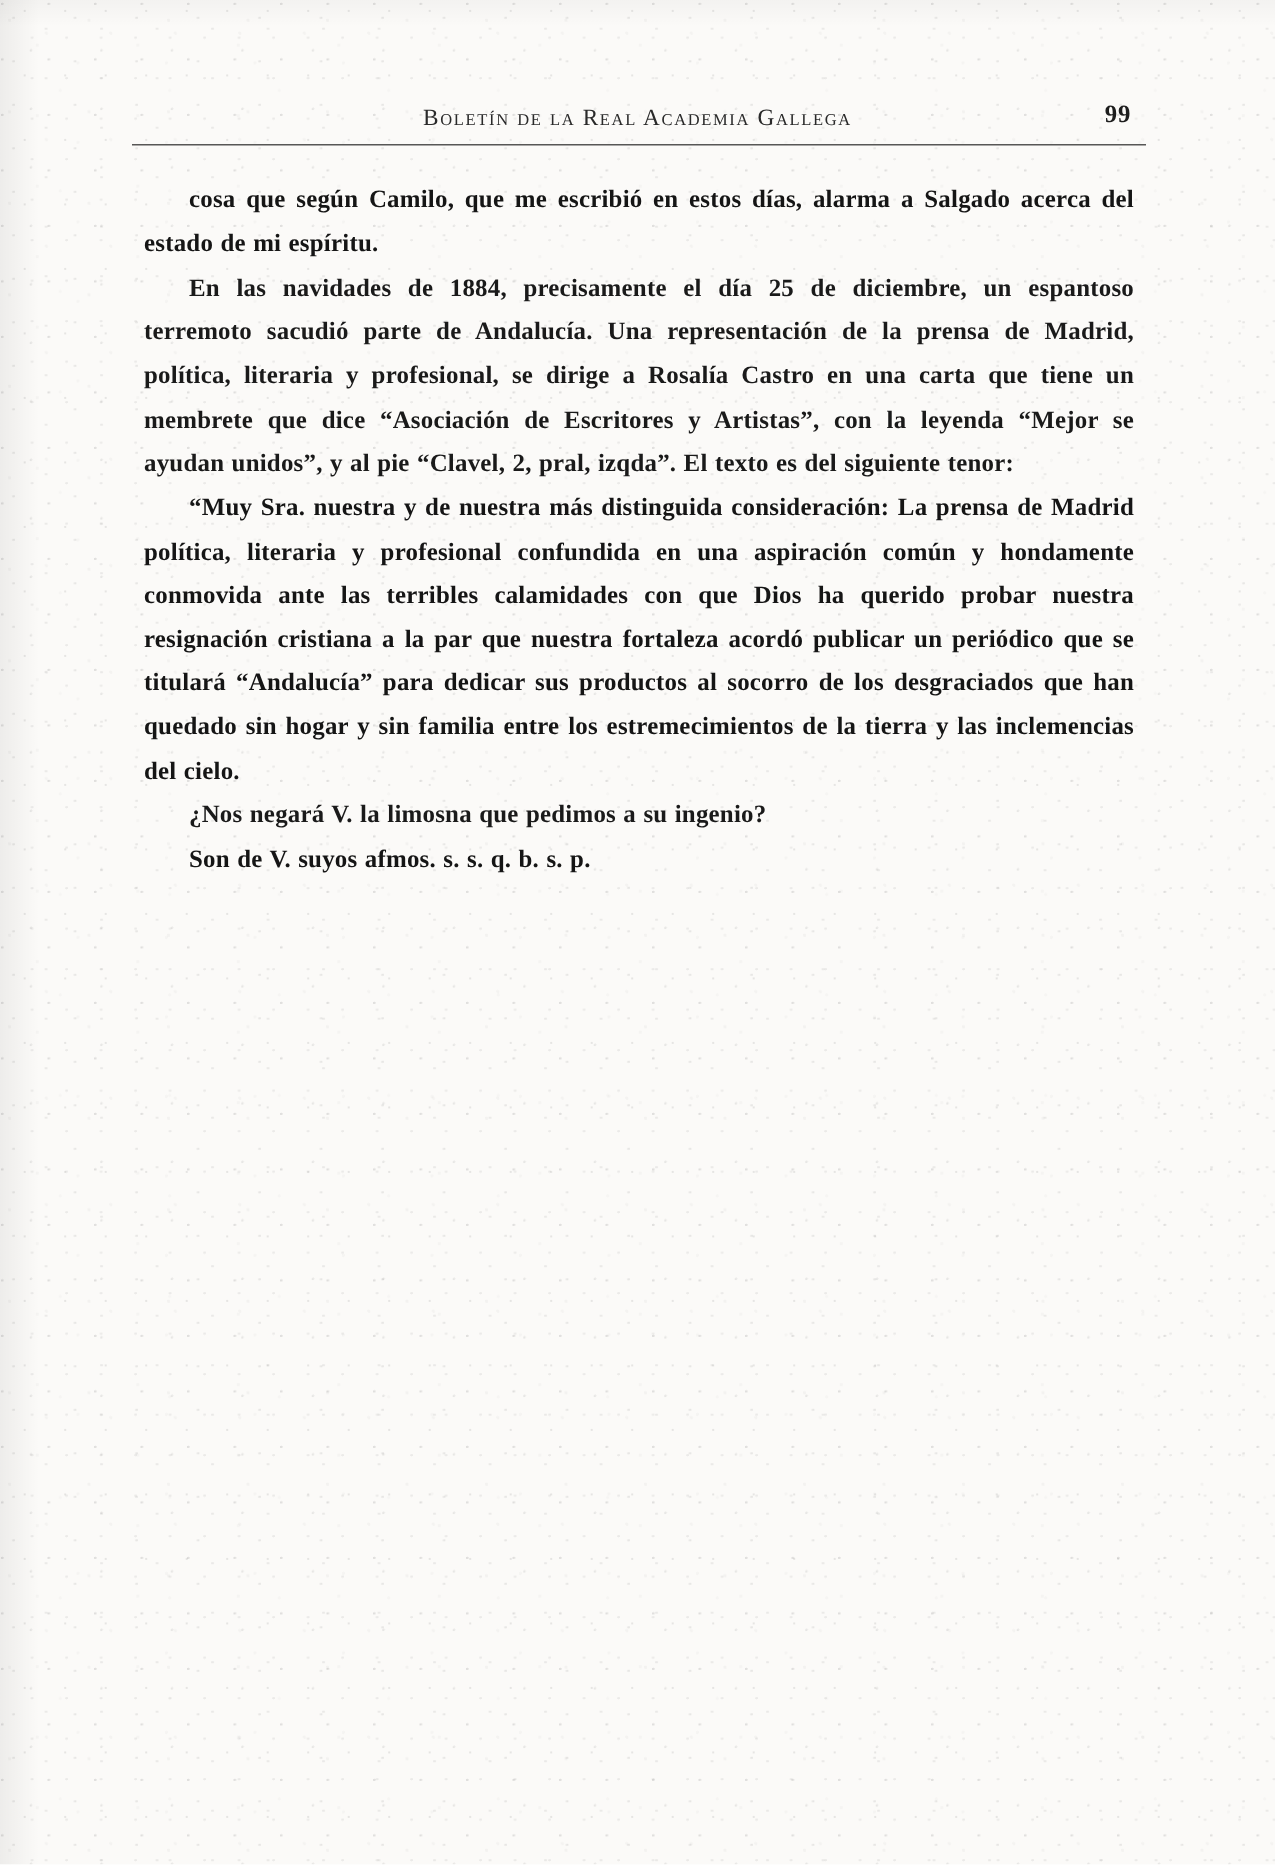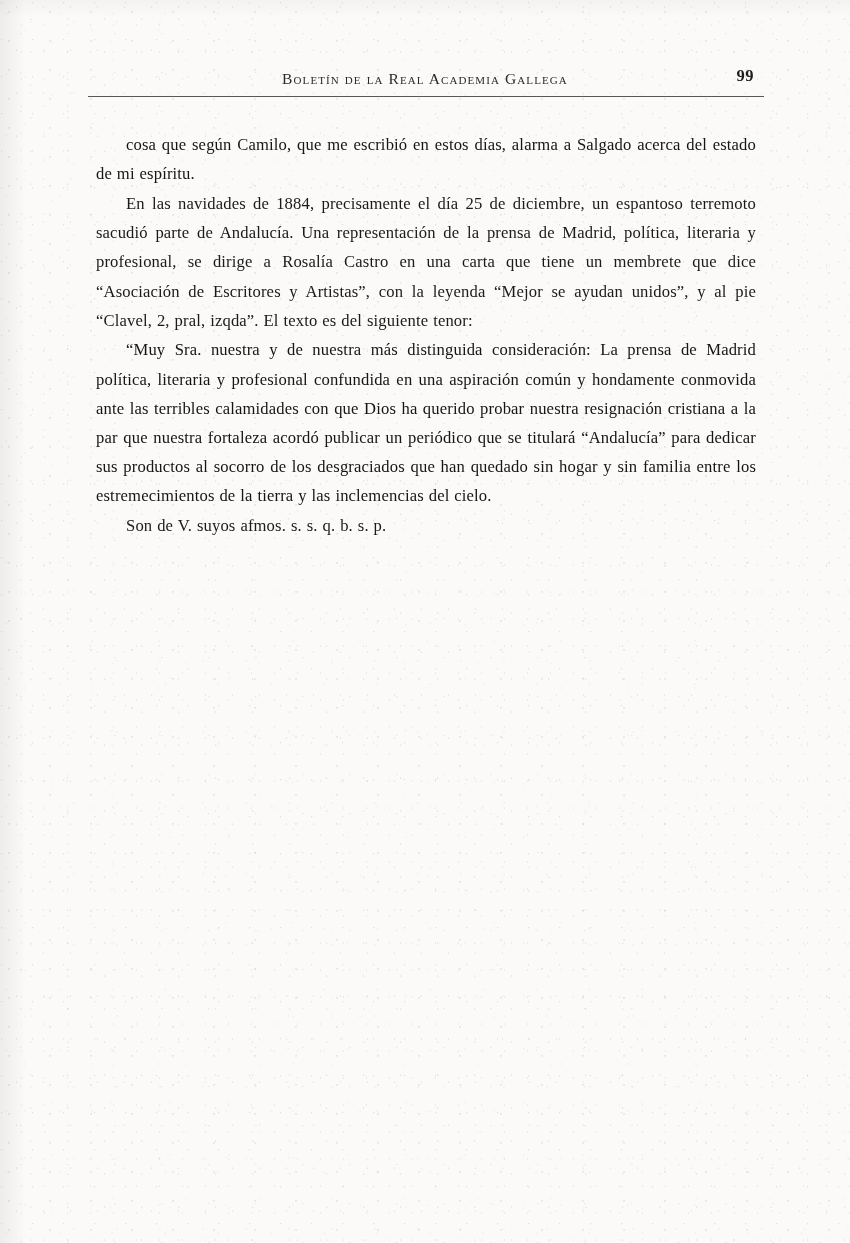--- a/index.html
+++ b/index.html
@@ -75,29 +75,30 @@
   }
 
   
   .body-col {
     position: absolute;
     left: 96px;
     top: 118px;
     width: 660px;
   }
   p.para {
-    margin: 12px 0 0.0px 0;
+    margin: 0 0 0.0px 0;
     text-align: justify;
     text-align-last: left;
     font-size: 16.6px;
     line-height: 29.2px;
     text-indent: 30px;
     color: #161616;
     letter-spacing: 0.15px;
     word-spacing: 0.6px;
+    font-weight: bold;
     -webkit-font-smoothing: none;
   }
   p.para.quote {
     text-indent: 30px;
   }
   p.para + p.para { margin-top: 0.5px; }
 
   
   .body-col p.para:nth-child(odd) { color: #151515; }
   .body-col p.para:nth-child(even) { color: #1a1a1a; }
@@ -145,19 +146,20 @@
   </div>
 
   <div class="folio">99</div>
 
   <div class="rule"></div>
 
   <div class="body-col">
     <p class="para">cosa que según Camilo, que me escribió en estos días, alarma a Salgado acerca del estado de mi espíritu.</p>
     <p class="para">En las navidades de 1884, precisamente el día 25 de diciembre, un espantoso terremoto sacudió parte de Andalucía. Una representación de la prensa de Madrid, política, literaria y profesional, se dirige a Rosalía Castro en una carta que tiene un membrete que dice “Asociación de Escritores y Artistas”, con la leyenda “Mejor se ayudan unidos”, y al pie “Clavel, 2, pral, izqda”. El texto es del siguiente tenor:</p>
     <p class="para quote">“Muy Sra. nuestra y de nuestra más distinguida consideración: La prensa de Madrid política, literaria y profesional confundida en una aspiración común y hondamente conmovida ante las terribles calamidades con que Dios ha querido probar nuestra resignación cristiana a la par que nuestra fortaleza acordó publicar un periódico que se titulará “Andalucía” para dedicar sus productos al socorro de los desgraciados que han quedado sin hogar y sin familia entre los estremecimientos de la tierra y las inclemencias del cielo.</p>
+    <p class="para">¿Nos negará V. la limosna que pedimos a su ingenio?</p>
     <p class="para">Son de V. suyos afmos. s. s. q. b. s. p.</p>
   </div>
 
   <div class="speckles"></div>
   <div class="edge-shadow"></div>
   <div class="edge-shadow-top"></div>
 </div>
 
 </body></html>

